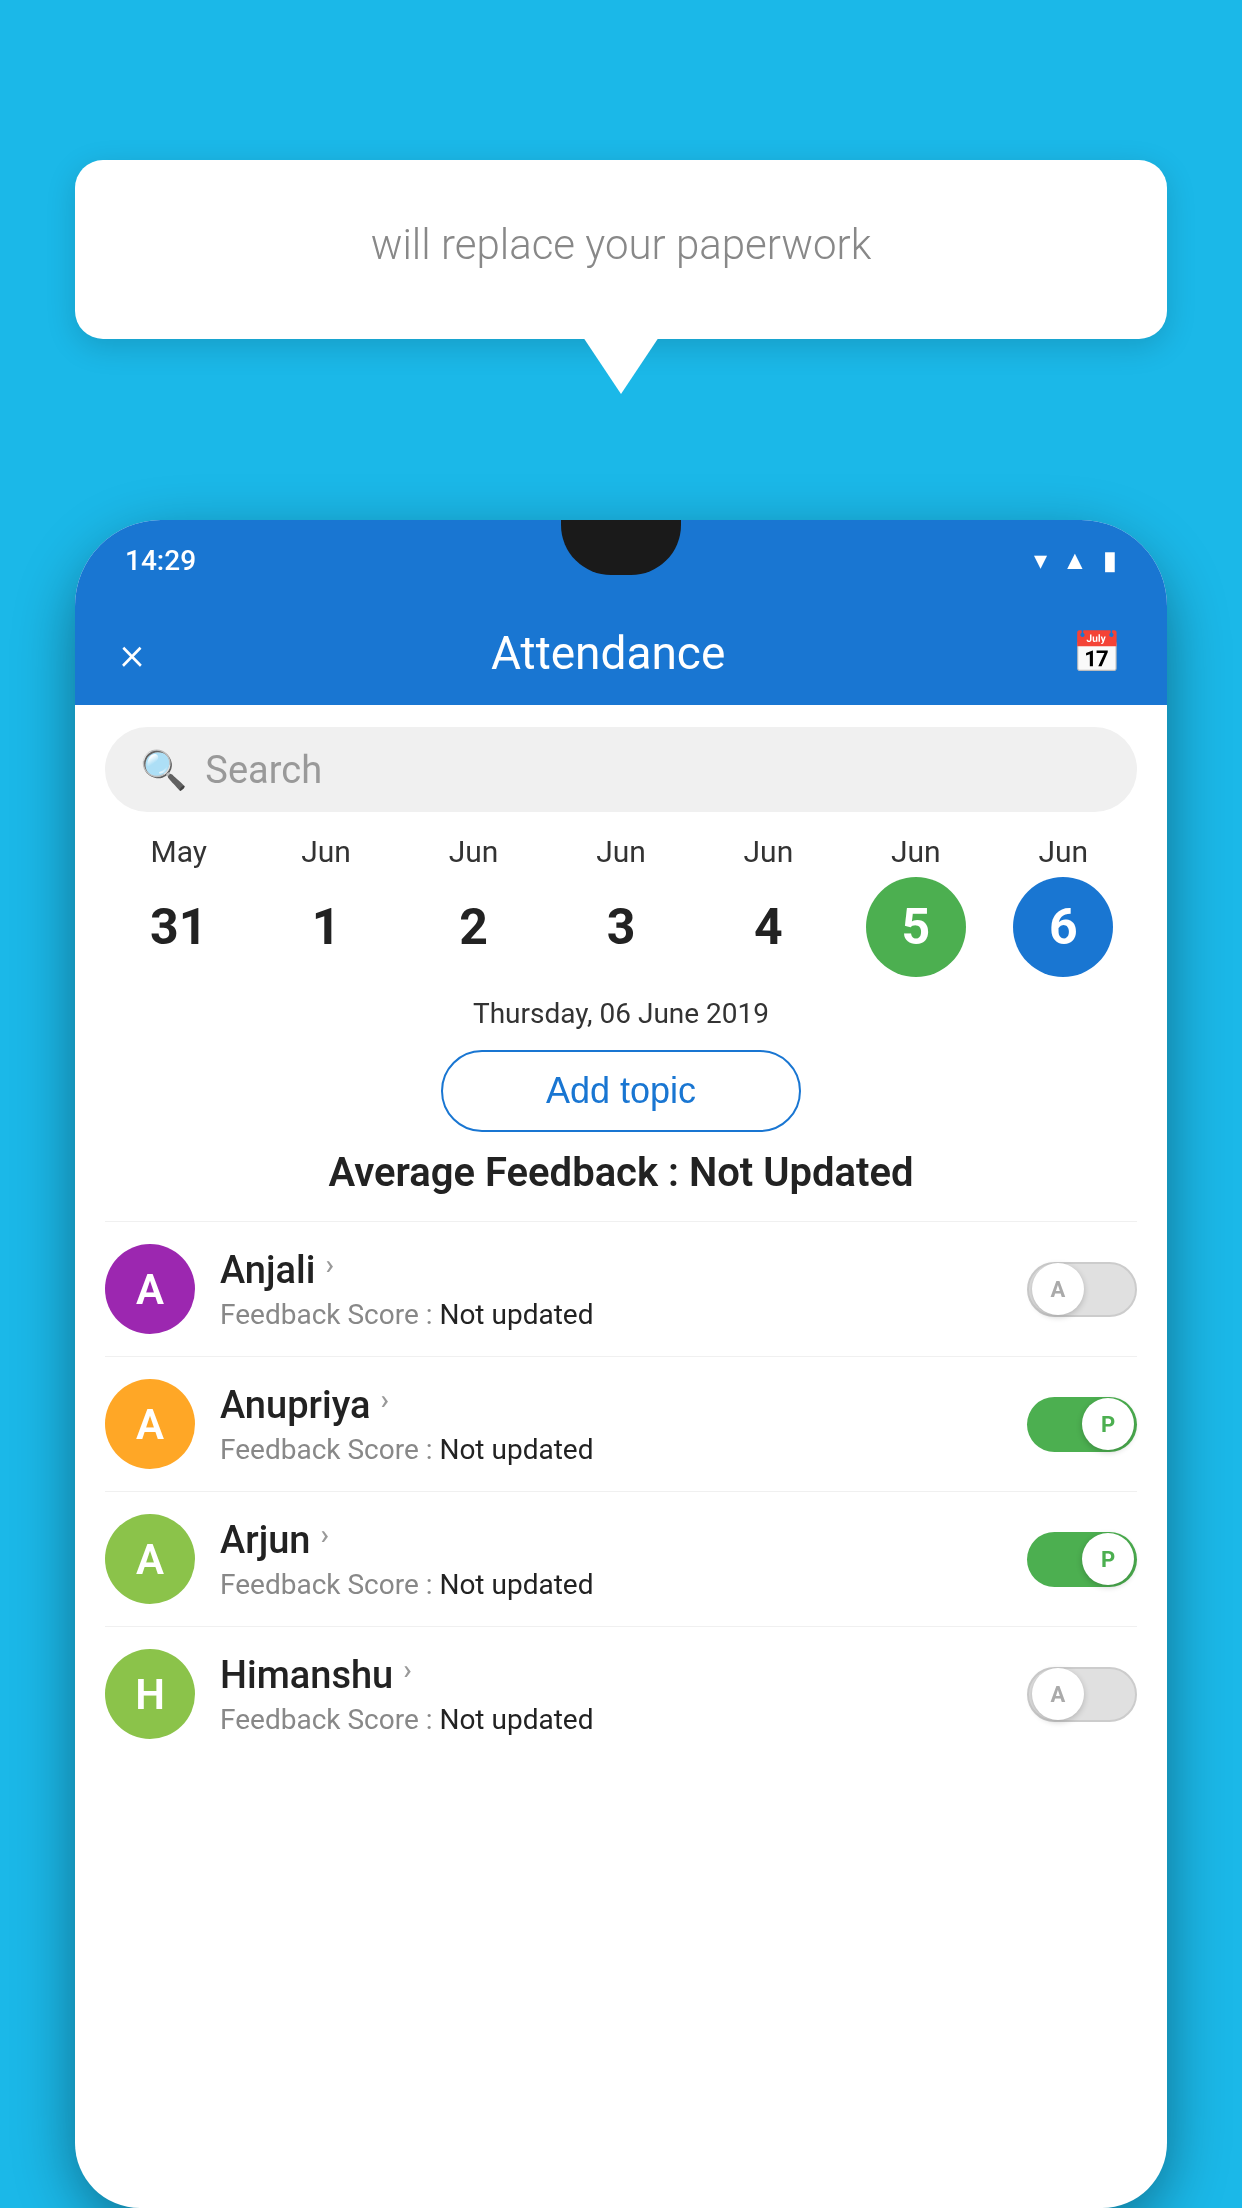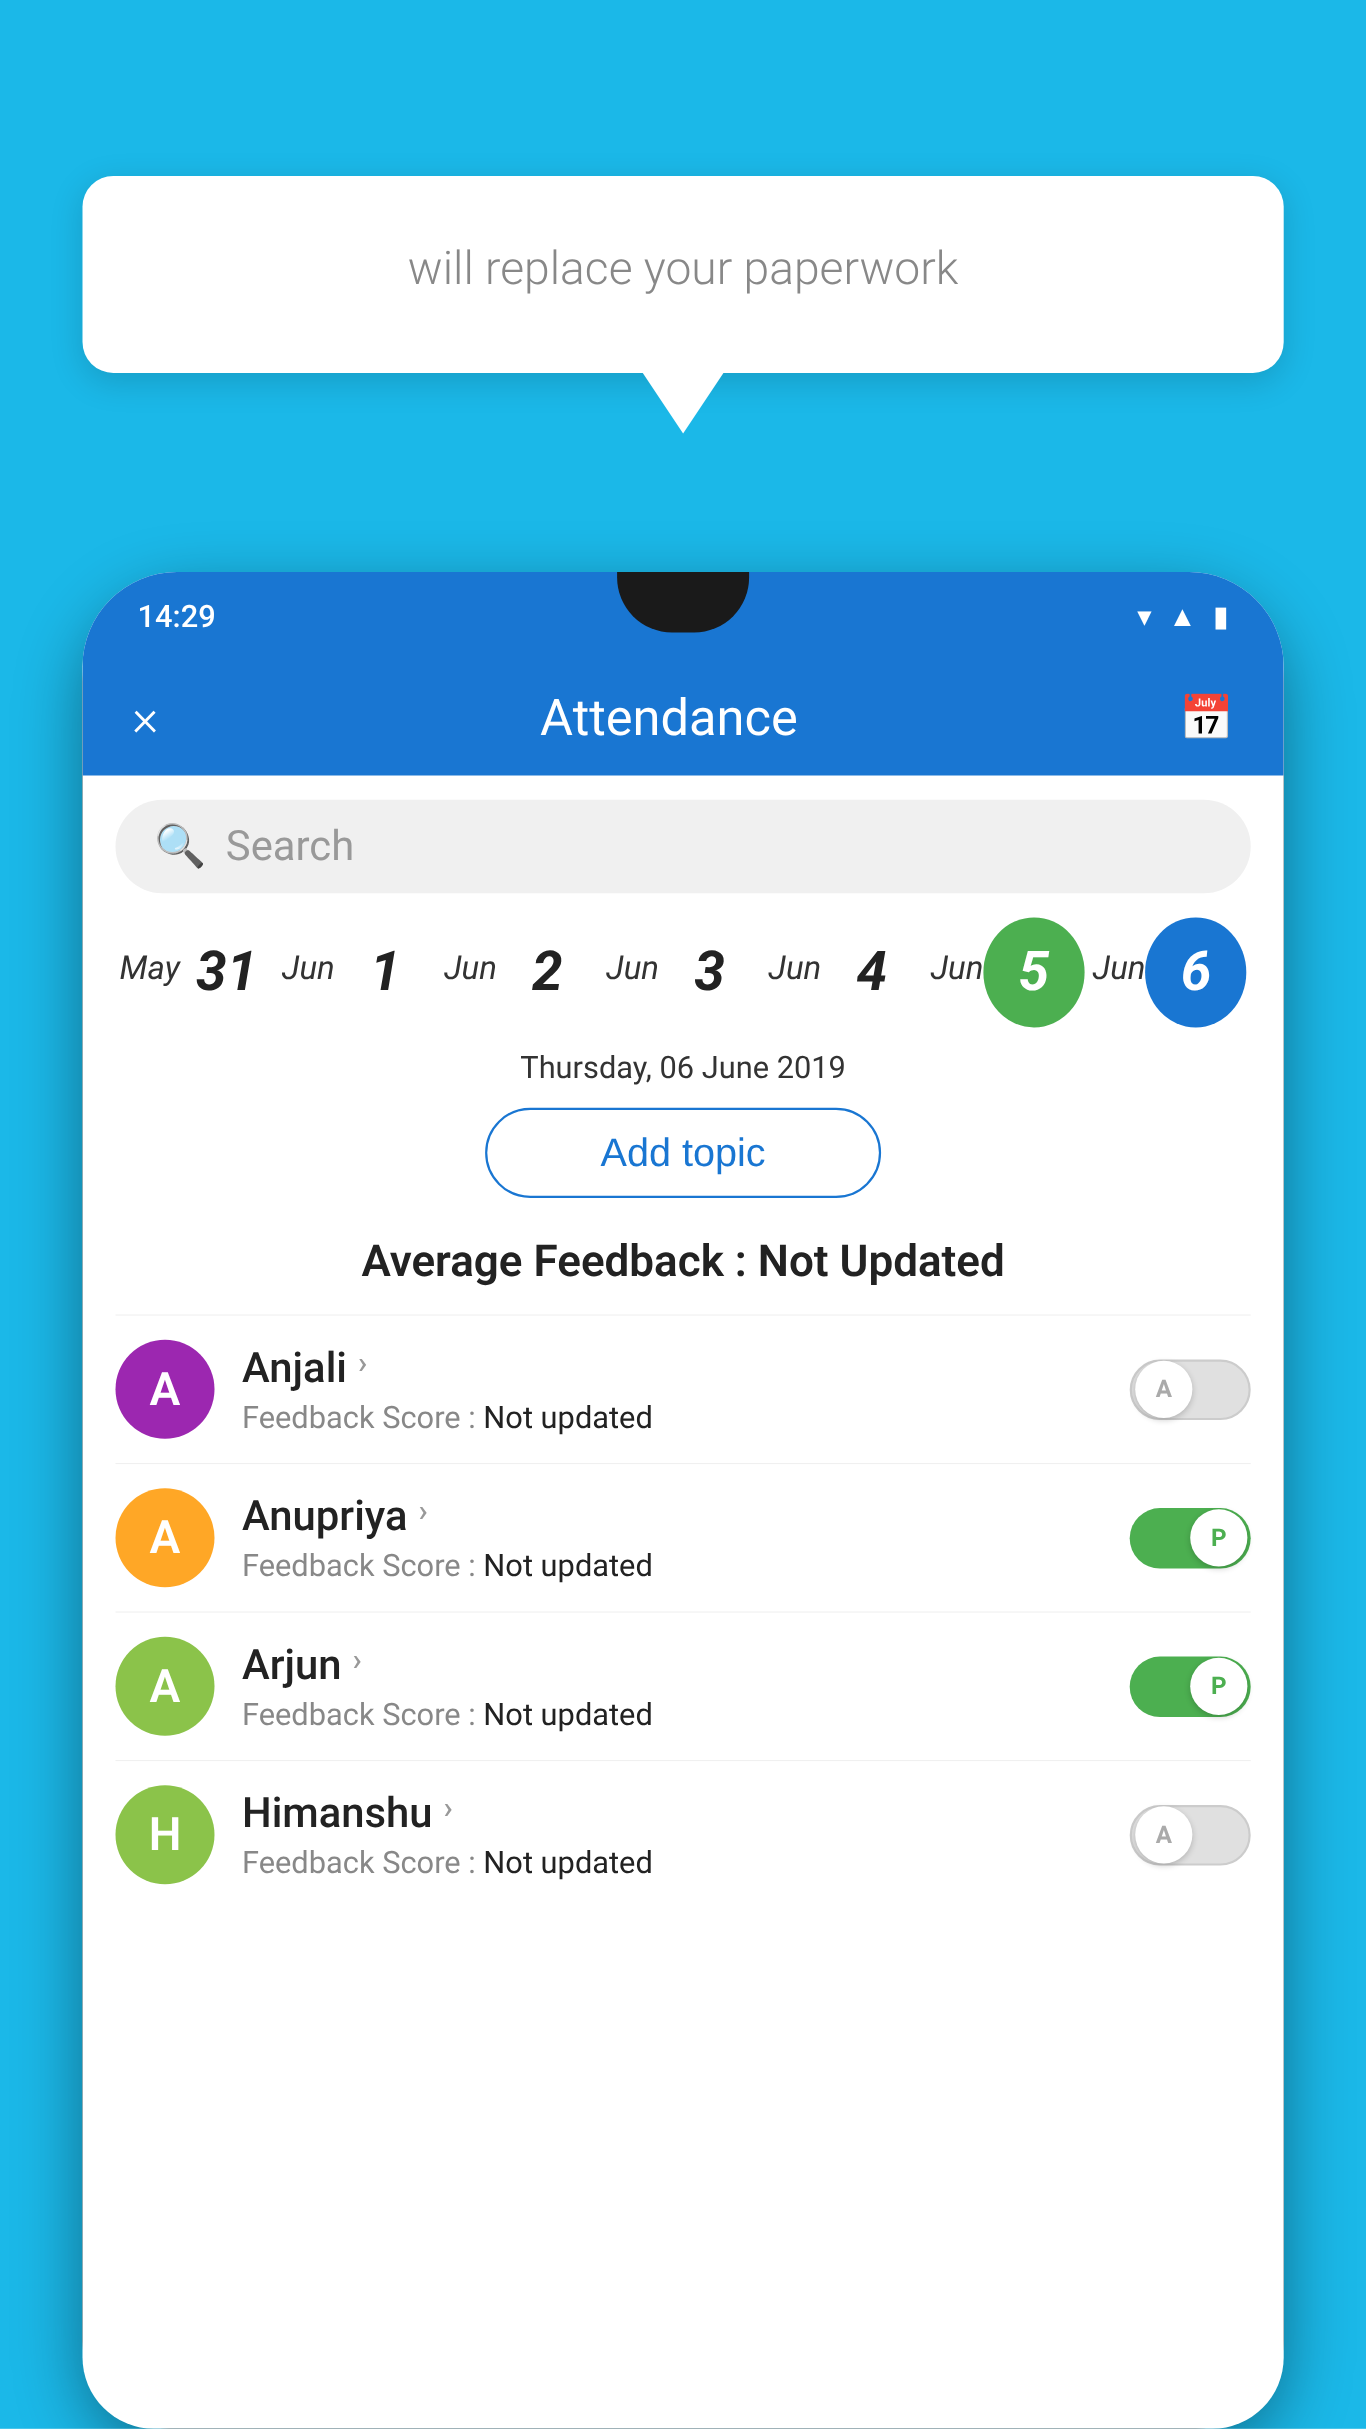--- a/index.html
+++ b/index.html
@@ -153,24 +153,23 @@
       padding: 0 30px;
       margin-bottom: 20px;
     }
     .date-row-days {
       display: flex;
       justify-content: space-around;
       align-items: center;
     }
     .date-col {
       display: flex;
-      flex-direction: row;
+      flex-direction: column;
       align-items: center;
       width: 140px;
-      font-style: italic;
     }
     .date-month {
       font-size: 30px;
       color: #333;
       margin-bottom: 8px;
     }
     .date-day {
       font-size: 50px;
       font-weight: 700;
       color: #222;
@@ -194,21 +193,21 @@
     .selected-date-label {
       text-align: center;
       font-size: 28px;
       color: #333;
       margin: 15px 0 20px;
     }
 
     
     .add-topic-btn {
       display: block;
-      margin: 0 auto 34px;
+      margin: 0 auto 17px;
       border: 2px solid #1976D2;
       border-radius: 50px;
       padding: 18px 70px;
       color: #1976D2;
       font-size: 36px;
       background: white;
       cursor: pointer;
       text-align: center;
       width: 360px;
     }

